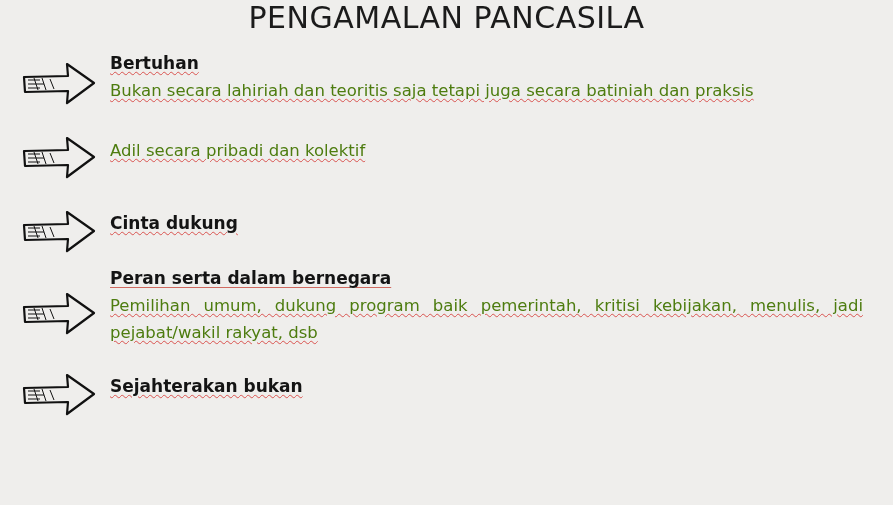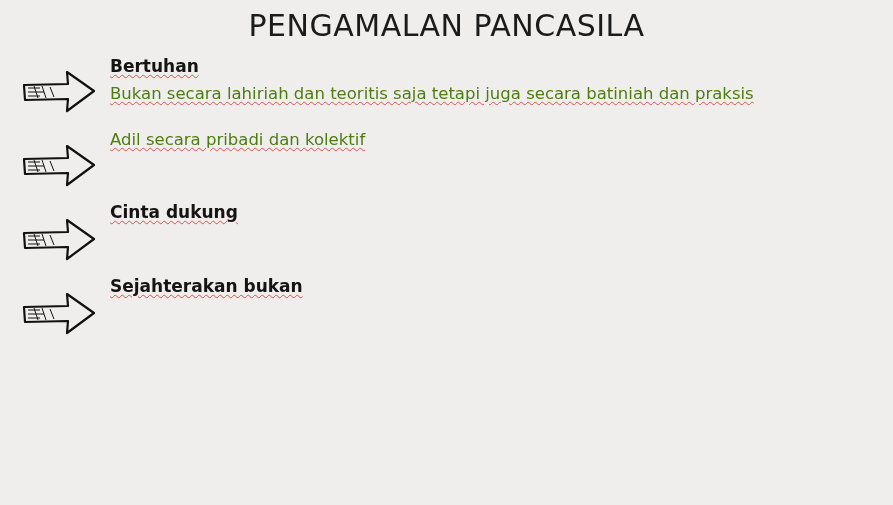--- a/index.html
+++ b/index.html
@@ -19,30 +19,29 @@
     width: 893px;
     height: 505px;
     box-sizing: border-box;
   }
   .title {
     text-align: center;
     font-size: 30px;
     font-weight: 400;
     letter-spacing: 0.5px;
     color: #1b1b1b;
-    padding-top: 8px;
     margin: 0 0 10px 0;
     font-family: "DejaVu Sans", sans-serif;
   }
   .items {
     padding: 0 22px 0 8px;
   }
   .item {
     display: flex;
-    align-items: flex-start;
+    align-items: center;
     margin-bottom: 10px;
   }
   .arrow-cell {
     width: 102px;
     flex: 0 0 102px;
     display: flex;
     justify-content: center;
     padding-top: 14px;
   }
   .arrow-icon {
@@ -124,20 +123,32 @@
         <svg class="arrow-icon" width="78" height="50" viewBox="0 0 78 50">
           <path d="M4 18 L48 17 L47 5 L74 24 L47 44 L48 32 L5 33 Z" fill="none" stroke="#111" stroke-width="2.2" stroke-linejoin="round"></path>
           <path d="M8 21 L20 21 M8 25 L24 25 M8 29 L20 29 M14 19 L18 31 M22 19 L26 31 M30 20 L34 30" stroke="#111" stroke-width="1" fill="none"></path>
         </svg>
       </div>
       <div class="text-cell">
         <div class="heading sp">Cinta dukung</div>
       </div>
     </div>
 
+    <div class="item">
+      <div class="arrow-cell">
+        <svg class="arrow-icon" width="78" height="50" viewBox="0 0 78 50">
+          <path d="M4 18 L48 17 L47 5 L74 24 L47 44 L48 32 L5 33 Z" fill="none" stroke="#111" stroke-width="2.2" stroke-linejoin="round"></path>
+          <path d="M8 21 L20 21 M8 25 L24 25 M8 29 L20 29 M14 19 L18 31 M22 19 L26 31 M30 20 L34 30" stroke="#111" stroke-width="1" fill="none"></path>
+        </svg>
+      </div>
+      <div class="text-cell">
+        <div class="heading">Peran serta dalam bernegara</div>
+        <p class="body-line sp">Pemilihan umum, dukung program baik pemerintah, kritisi kebijakan, menulis, jadi pejabat/wakil rakyat,  dsb</p>
+      </div>
+    </div>
 
     <div class="item">
       <div class="arrow-cell">
         <svg class="arrow-icon" width="78" height="50" viewBox="0 0 78 50">
           <path d="M4 18 L48 17 L47 5 L74 24 L47 44 L48 32 L5 33 Z" fill="none" stroke="#111" stroke-width="2.2" stroke-linejoin="round"></path>
           <path d="M8 21 L20 21 M8 25 L24 25 M8 29 L20 29 M14 19 L18 31 M22 19 L26 31 M30 20 L34 30" stroke="#111" stroke-width="1" fill="none"></path>
         </svg>
       </div>
       <div class="text-cell">
         <div class="heading sp">Sejahterakan bukan</div>

